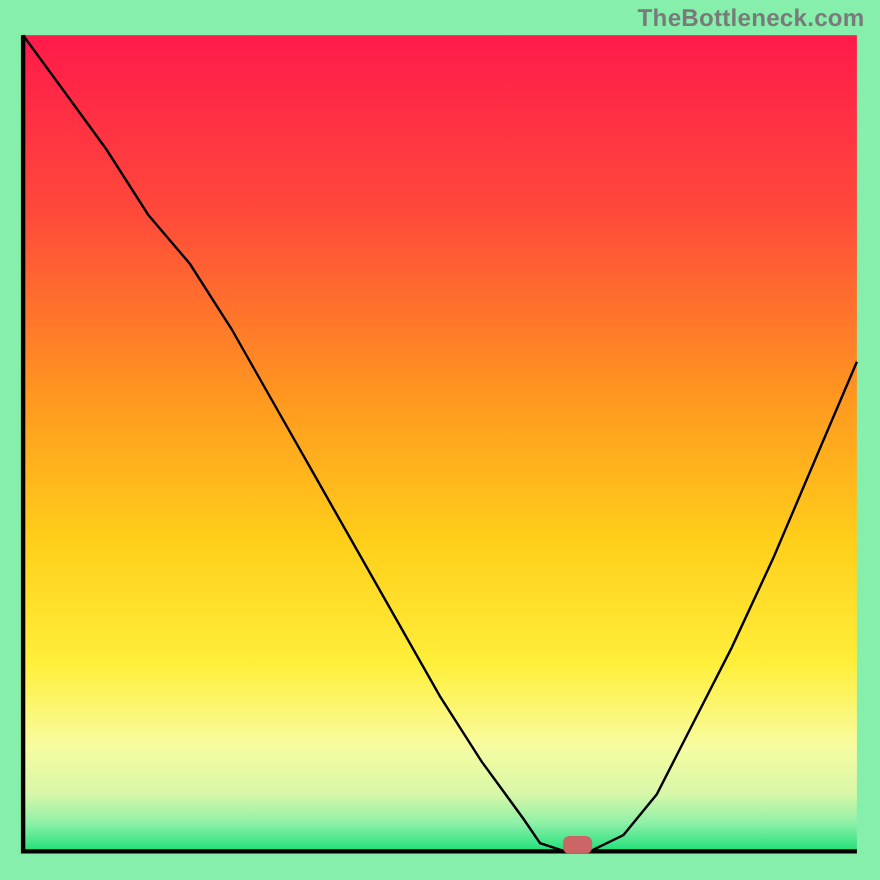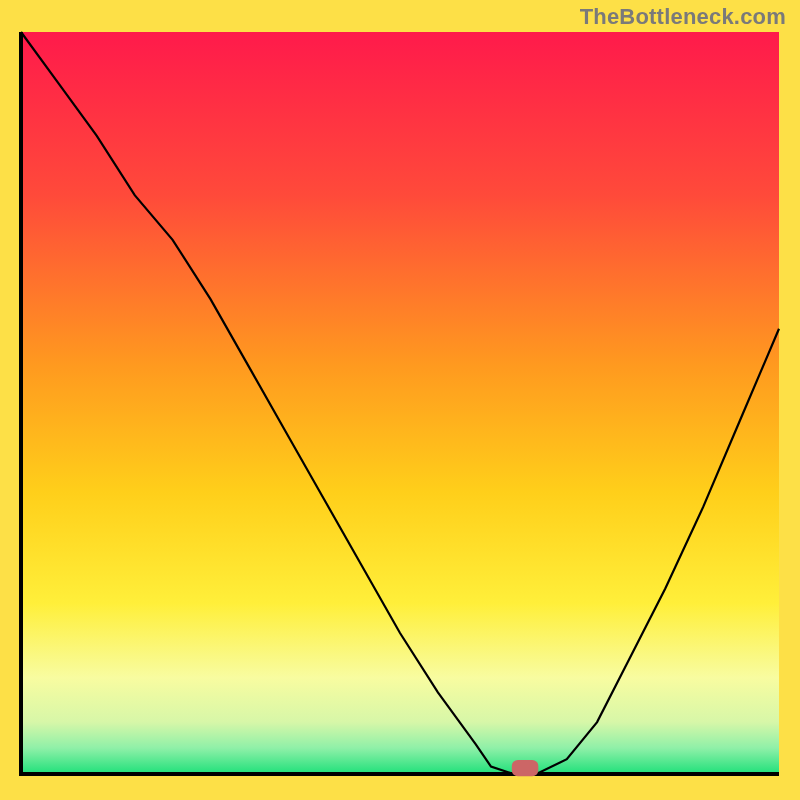--- a/index.html
+++ b/index.html
@@ -1,16 +1,16 @@
 <!DOCTYPE html>
 <html><head>
 <meta charset="utf-8">
 <style>
 html,body{margin:0;padding:0;width:800px;height:800px;overflow:hidden;font-family:Arial,Helvetica,sans-serif}
-.wrap{position:relative;width:800px;height:800px;background:#fde047}
+.wrap{position:relative;width:800px;height:800px;background:#86efac}
 .attribution{position:absolute;top:4px;right:14px;font-size:22px;font-weight:700;color:#7a7a7a;letter-spacing:.2px}
 svg{position:absolute;top:30px;left:15px}
 .marker{fill:#cc6666;stroke:none}
 .curve,.axis{fill:none;stroke:#000;stroke-width:2.2}
 .axis{stroke-width:4}
 </style>
 </head>
 <body>
 <div class="wrap">
 <div class="attribution">TheBottleneck.com</div>

